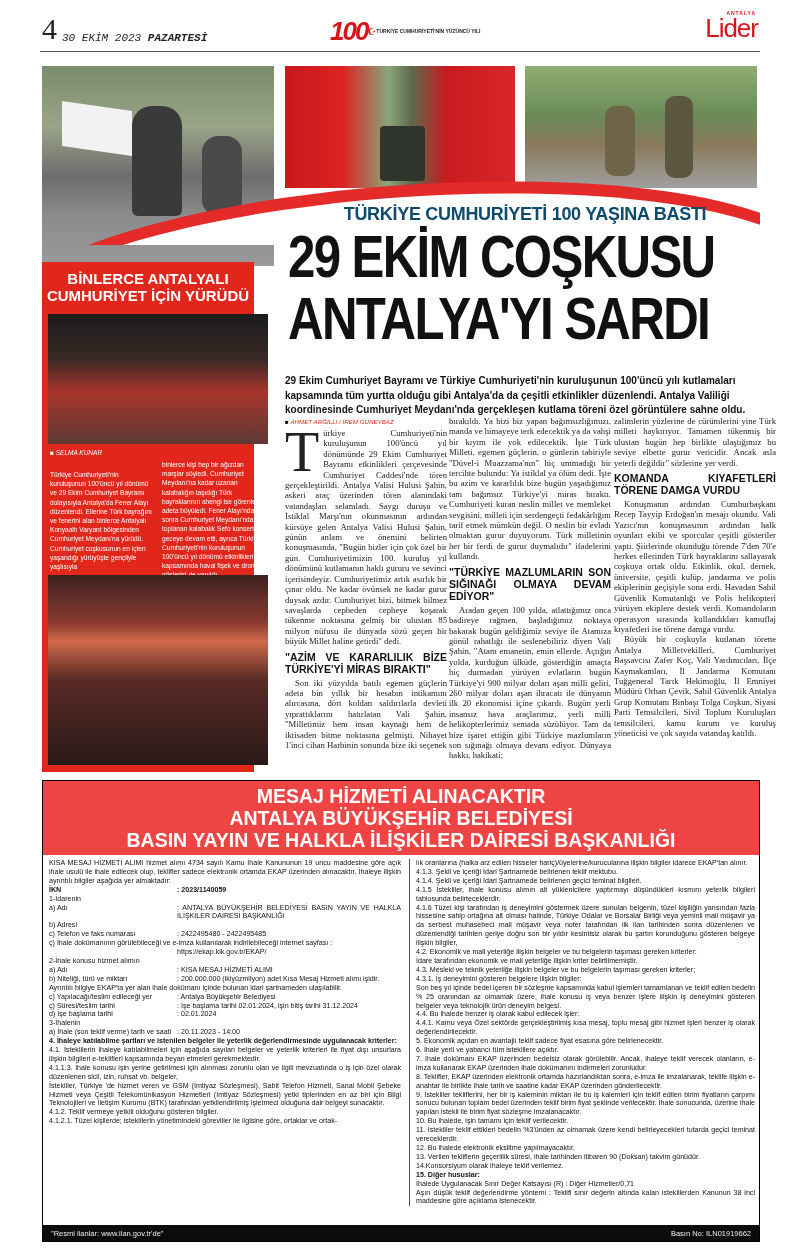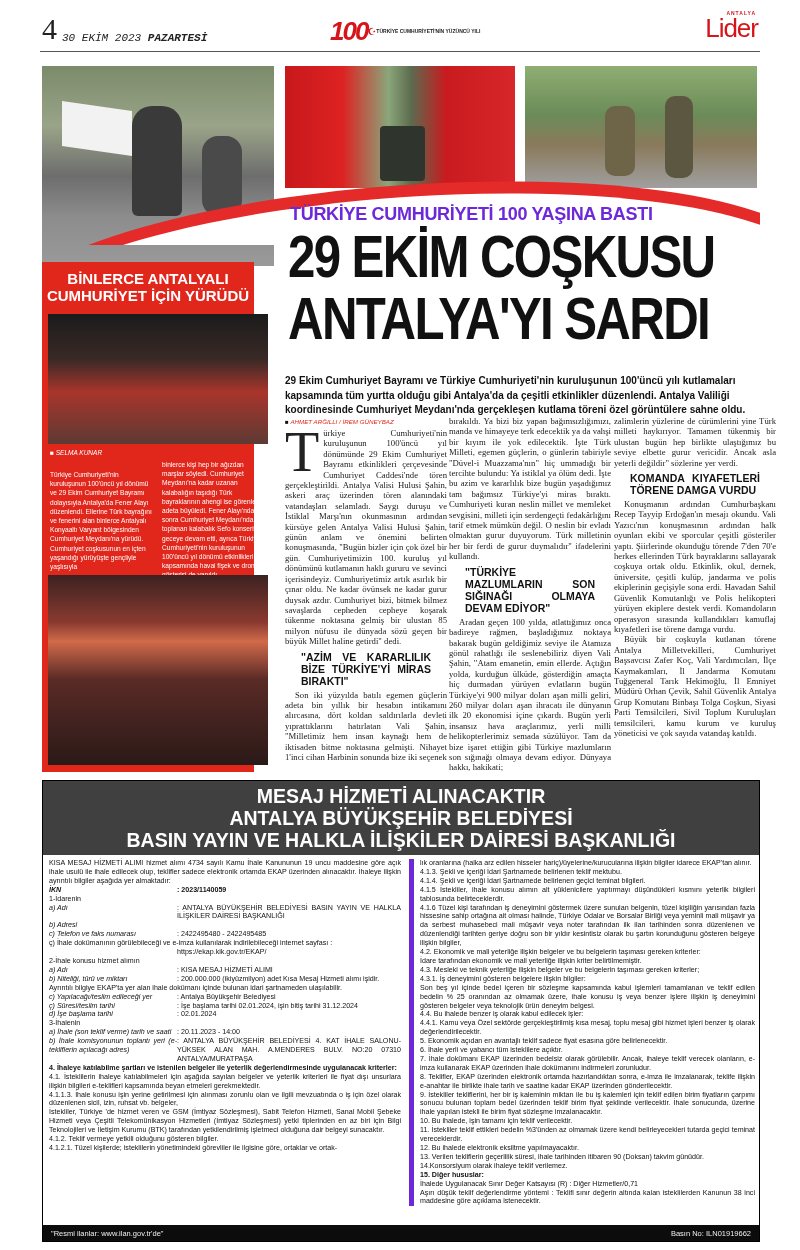--- a/index.html
+++ b/index.html
@@ -34,44 +34,44 @@
   .red-col .kicker { position: absolute; left: 0; top: 8px; width: 100%; text-align: center; font-family: "Liberation Sans", sans-serif; font-weight: bold; font-size: 15px; line-height: 17px; color: #fff; }
   .red-photo1 { position: absolute; left: 6px; top: 52px; width: 220px; height: 130px; background: linear-gradient(180deg,#1b1b1b 0%,#3a2a26 35%,#a8352c 60%,#5d3a34 100%); }
   .byline-left { position: absolute; left: 8px; top: 187px; font-family: "Liberation Sans", sans-serif; font-size: 6.5px; color: #fff; font-style: italic; }
   .byline-left::before { content: "■ "; font-style: normal; }
   .red-text { position: absolute; top: 198px; width: 104px; font-family: "Liberation Sans", sans-serif; font-size: 6.6px; line-height: 9.2px; color: #fff; }
   .red-text.c1 { left: 8px; top: 208px; }
   .red-text.c2 { left: 120px; top: 198px; }
   .red-photo2 { position: absolute; left: 6px; top: 313px; width: 220px; height: 190px; background: linear-gradient(180deg,#3c2220 0%,#8a3a30 25%,#d06a4a 35%,#5a2a26 55%,#2a1a18 100%); }
 
   
-  .supertitle { position: absolute; left: 290px; top: 204px; width: 470px; text-align: left; font-family: "Liberation Sans", sans-serif; font-weight: bold; font-size: 18px; color: #6d28d9; letter-spacing: -0.3px; }
+  .supertitle { position: absolute; left: 290px; top: 204px; width: 470px; text-align: center; font-family: "Liberation Sans", sans-serif; font-weight: bold; font-size: 18px; color: #0c4a6e; letter-spacing: -0.3px; }
   .headline { position: absolute; left: 288px; top: 226px; width: 472px; font-family: "Liberation Sans", sans-serif; font-weight: bold; font-size: 60px; line-height: 62px; color: #111; letter-spacing: -2px; transform: scaleX(0.82); transform-origin: left top; white-space: nowrap; }
   .lead { position: absolute; left: 285px; top: 374px; width: 476px; font-family: "Liberation Sans", sans-serif; font-weight: bold; font-size: 10px; line-height: 14.5px; color: #111; }
   .byline-main { position: absolute; left: 285px; top: 418px; font-family: "Liberation Sans", sans-serif; font-size: 6.2px; font-style: italic; color: #e1261c; }
   .byline-main::before { content: "■ "; color: #111; font-style: normal; }
 
   .col { position: absolute; top: 416px; width: 162px; font-family: "Liberation Serif", serif; font-size: 8.7px; line-height: 10.4px; color: #222; text-align: justify; }
   .col1 { left: 285px; top: 428px; }
   .col2 { left: 449px; }
   .col3 { left: 614px; }
   .col p { text-indent: 10px; }
-  .col h4 { font-family: "Liberation Sans", sans-serif; font-size: 10.5px; line-height: 12px; font-weight: bold; color: #111; margin: 4px 16px 3px; text-indent: 0; }
+  .col h4 { font-family: "Liberation Sans", sans-serif; font-size: 10.5px; line-height: 12px; font-weight: bold; color: #111; margin: 4px 0 3px; text-indent: 0; }
   .dropcap { float: left; font-size: 56px; line-height: 44px; margin: 2px 4px 0 0; font-family: "Liberation Serif", serif; }
 
   
   .notice { position: absolute; left: 42px; top: 780px; width: 718px; height: 462px; border: 1px solid #000; }
-  .notice-head { background: #404040; color: #fff; text-align: center; font-family: "Liberation Sans", sans-serif; font-weight: bold; font-size: 19.5px; line-height: 22px; padding: 4px 0 4px; }
+  .notice-head { background: #ef4444; color: #fff; text-align: center; font-family: "Liberation Sans", sans-serif; font-weight: bold; font-size: 19.5px; line-height: 22px; padding: 4px 0 4px; }
   .notice-body { position: absolute; left: 0; top: 74px; width: 716px; height: 362px; }
   .ncol { position: absolute; top: 4px; width: 352px; font-family: "Liberation Sans", sans-serif; font-size: 7.1px; line-height: 8.9px; color: #111; text-align: justify; }
   .ncol.left { left: 6px; }
-  .ncol.right { left: 366px; border-left: 5px solid #6d28d9; padding-left: 6px; width: 346px; }
+  .ncol.right { left: 366px; border-left: 1px solid #6d28d9; padding-left: 6px; width: 346px; }
   .ncol b { font-weight: bold; }
   .kv { display: flex; }
-  .kv .k { width: 128px; flex-shrink: 0; font-style: italic; }
+  .kv .k { width: 128px; flex-shrink: 0; }
   .kv .v { flex: 1; }
   .notice-foot { position: absolute; left: 0; bottom: 0; width: 716px; height: 16px; background: #0c0c0c; color: #eee; font-family: "Liberation Sans", sans-serif; font-size: 7.5px; }
   .notice-foot .l { position: absolute; left: 8px; top: 4px; }
   .notice-foot .r { position: absolute; right: 8px; top: 4px; }
 </style>
 </head>
 <body>
 
 <header class="masthead">
   <span class="page-num">4</span>
@@ -189,24 +189,20 @@
           <span class="v">: İşe başlama tarihi 02.01.2024, işin bitiş tarihi 31.12.2024</span>
         </div>
       <div class="kv">
           <span class="k">d) İşe başlama tarihi</span>
           <span class="v">: 02.01.2024</span>
         </div>
       <div>3-İhalenin</div>
       <div class="kv">
           <span class="k">a) İhale (son teklif verme) tarih ve saati</span>
           <span class="v">: 20.11.2023 - 14:00</span>
-        </div>
-      <div class="kv">
-          <span class="k">b) İhale komisyonunun toplantı yeri (e-tekliflerin açılacağı adres)</span>
-          <span class="v">: ANTALYA BÜYÜKŞEHİR BELEDİYESİ 4. KAT İHALE SALONU-YÜKSEK ALAN MAH. A.MENDERES BULV. NO:20 07310 ANTALYA/MURATPAŞA</span>
         </div>
       <div><b>4. İhaleye katılabilme şartları ve istenilen belgeler ile yeterlik değerlendirmesinde uygulanacak kriterler:</b></div>
       <div>4.1. İsteklilerin ihaleye katılabilmeleri için aşağıda sayılan belgeler ve yeterlik kriterleri ile fiyat dışı unsurlara ilişkin bilgileri e-teklifleri kapsamında beyan etmeleri gerekmektedir.</div>
       <div>4.1.1.3. İhale konusu işin yerine getirilmesi için alınması zorunlu olan ve ilgili mevzuatında o iş için özel olarak düzenlenen sicil, izin, ruhsat vb. belgeler,</div>
       <div>İstekliler, Türkiye 'de hizmet veren ve GSM (İmtiyaz Sözleşmesi), Sabit Telefon Hizmeti, Sanal Mobil Şebeke Hizmeti veya Çeşitli Telekomünikasyon Hizmetleri (İmtiyaz Sözleşmesi) yetki tiplerinden en az biri için Bilgi Teknolojileri ve İletişim Kurumu (BTK) tarafından yetkilendirilmiş işletmeci olduğuna dair belgeyi sunacaktır.</div>
       <div>4.1.2. Teklif vermeye yetkili olduğunu gösteren bilgiler.</div>
       <div>4.1.2.1. Tüzel kişilerde; isteklilerin yönetimindeki görevliler ile ilgisine göre, ortaklar ve ortak-</div>
     </div>
     <div class="ncol right">
       <div>lık oranlarına (halka arz edilen hisseler hariç)/üyelerine/kurucularına ilişkin bilgiler idarece EKAP'tan alınır.</div>

